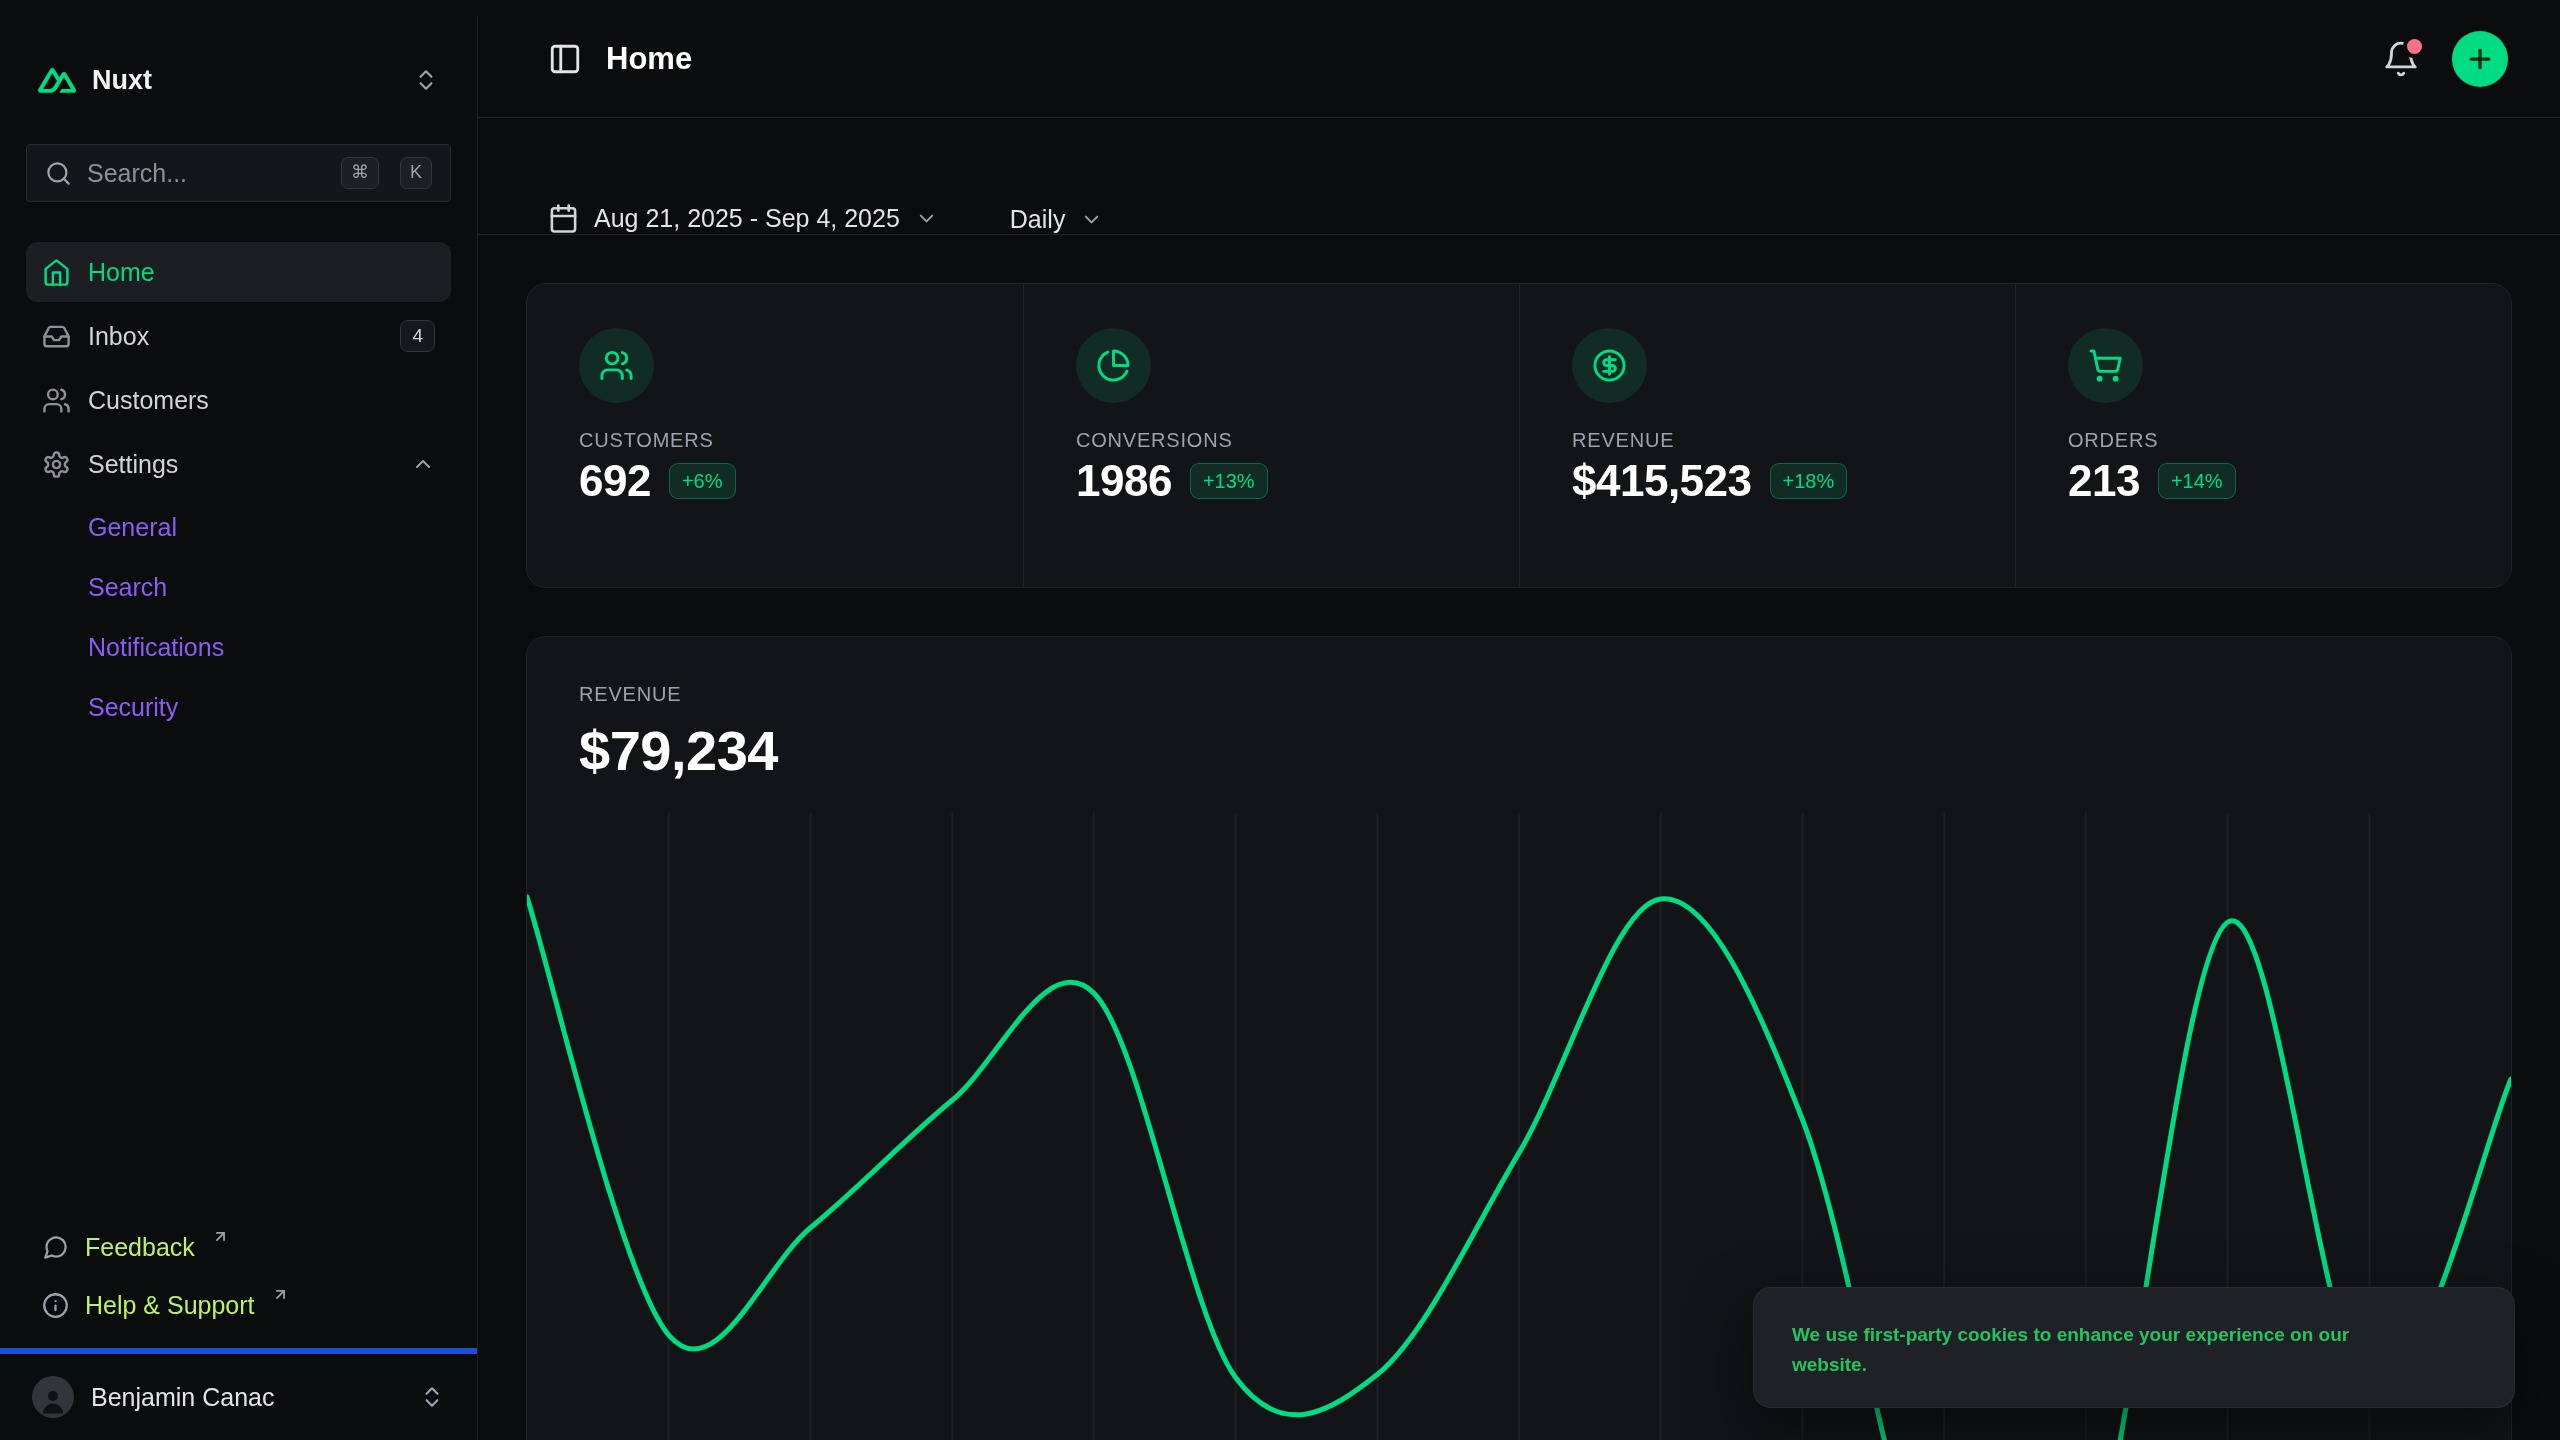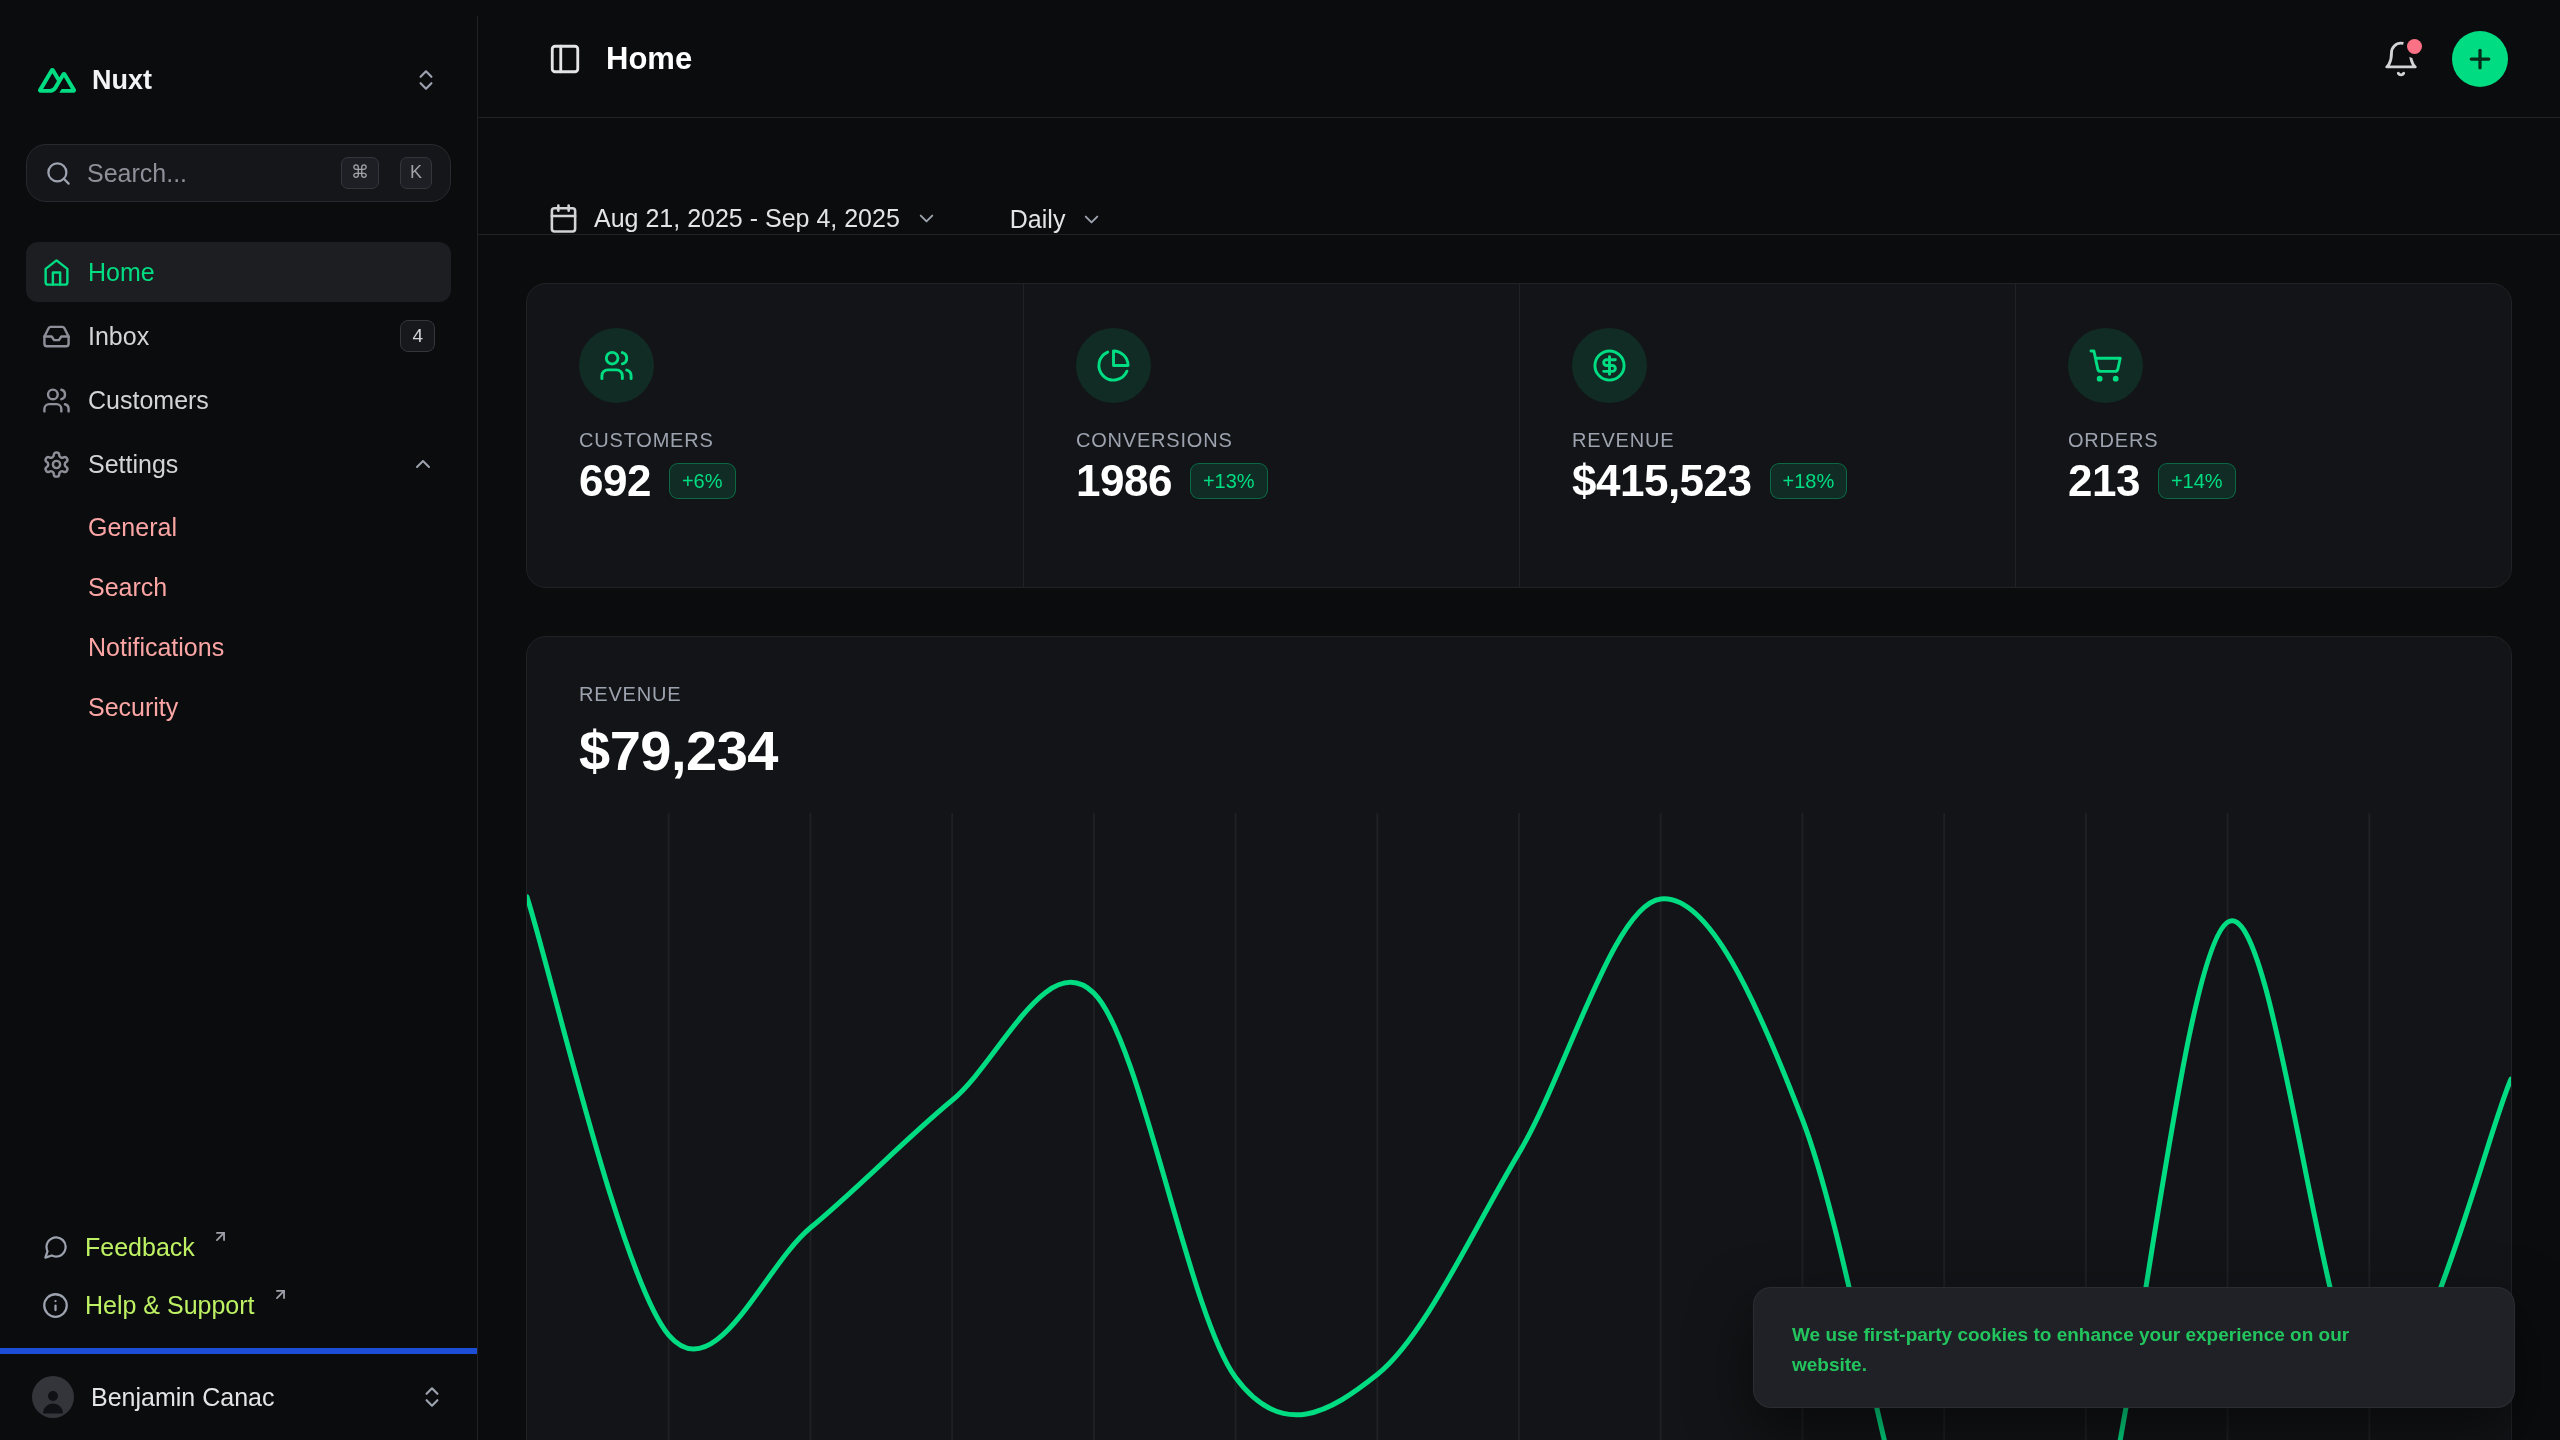--- a/index.html
+++ b/index.html
@@ -19,21 +19,21 @@
     display:flex; flex-direction:column;
   }
   .sb-top { padding:36px 26px 0; display:flex; flex-direction:column; flex:1 1 auto; min-height:0; }
   .team-row { display:flex; align-items:center; gap:16px; height:56px; padding:0 12px; border-radius:12px; margin-bottom:36px; cursor:pointer; }
   .logo { width:38px; height:27px; color:#00dc82; }
   .team-name { font-size:27px; font-weight:600; color:#f4f4f5; flex:1; }
   .sel-icon { width:26px; height:26px; color:#9ca3af; }
 
   .searchbox {
     height:58px; display:flex; align-items:center; gap:15px; padding:0 18px;
-    background:#15161a; border:1px solid #282a2f; border-radius:20px; margin-bottom:40px; cursor:text;
+    background:#15161a; border:1px solid #282a2f; border-radius:4px; margin-bottom:40px; cursor:text;
   }
   .searchbox .sicon { width:27px; height:27px; color:#9ca3af; }
   .searchbox .ph { flex:1; font-size:25px; color:#8e8f98; }
   .kbd {
     background:#1e1f24; border:1px solid #35363c; border-radius:7px;
     font-size:18px; color:#a1a1aa; padding:4px 9px; min-width:22px; text-align:center; line-height:1.2;
   }
   .kbd + .kbd { margin-left:6px; }
 
   .nav-item {
@@ -43,21 +43,21 @@
   .nav-item .nicon { width:29px; height:29px; color:#8e8f98; }
   .nav-item.active { background:#1d1e22; color:#00dc82; }
   .nav-item.active .nicon { color:#00dc82; }
   .count-badge {
     margin-left:auto; border:1px solid #35363c; background:#17181c; border-radius:8px;
     font-size:19px; color:#d4d4d8; padding:3px 11px; line-height:1.3;
   }
   .chev-right { margin-left:auto; width:24px; height:24px; color:#9ca3af; }
   .nav-child {
     height:58px; display:flex; align-items:center; padding-left:62px; border-radius:12px;
-    color:#fca5a5; font-size:25px; margin-bottom:2px; cursor:pointer;
+    color:#8b5cf6; font-size:25px; margin-bottom:2px; cursor:pointer;
   }
 
   .sb-foot { padding:0 26px 14px; }
   .foot-link { height:58px; display:flex; align-items:center; gap:16px; padding:0 16px; color:#bef264; font-size:25px; border-radius:12px; cursor:pointer; }
   .foot-link .ficon { width:27px; height:27px; color:#9ca3af; }
   .ext-arrow { width:17px; height:17px; color:#a1a1aa; align-self:flex-start; margin-top:10px; margin-left:1px; }
 
   .user-row {
     border-top:6px solid #1d4ed8; height:92px; display:flex; align-items:center; gap:17px;
     padding:0 32px; cursor:pointer;

